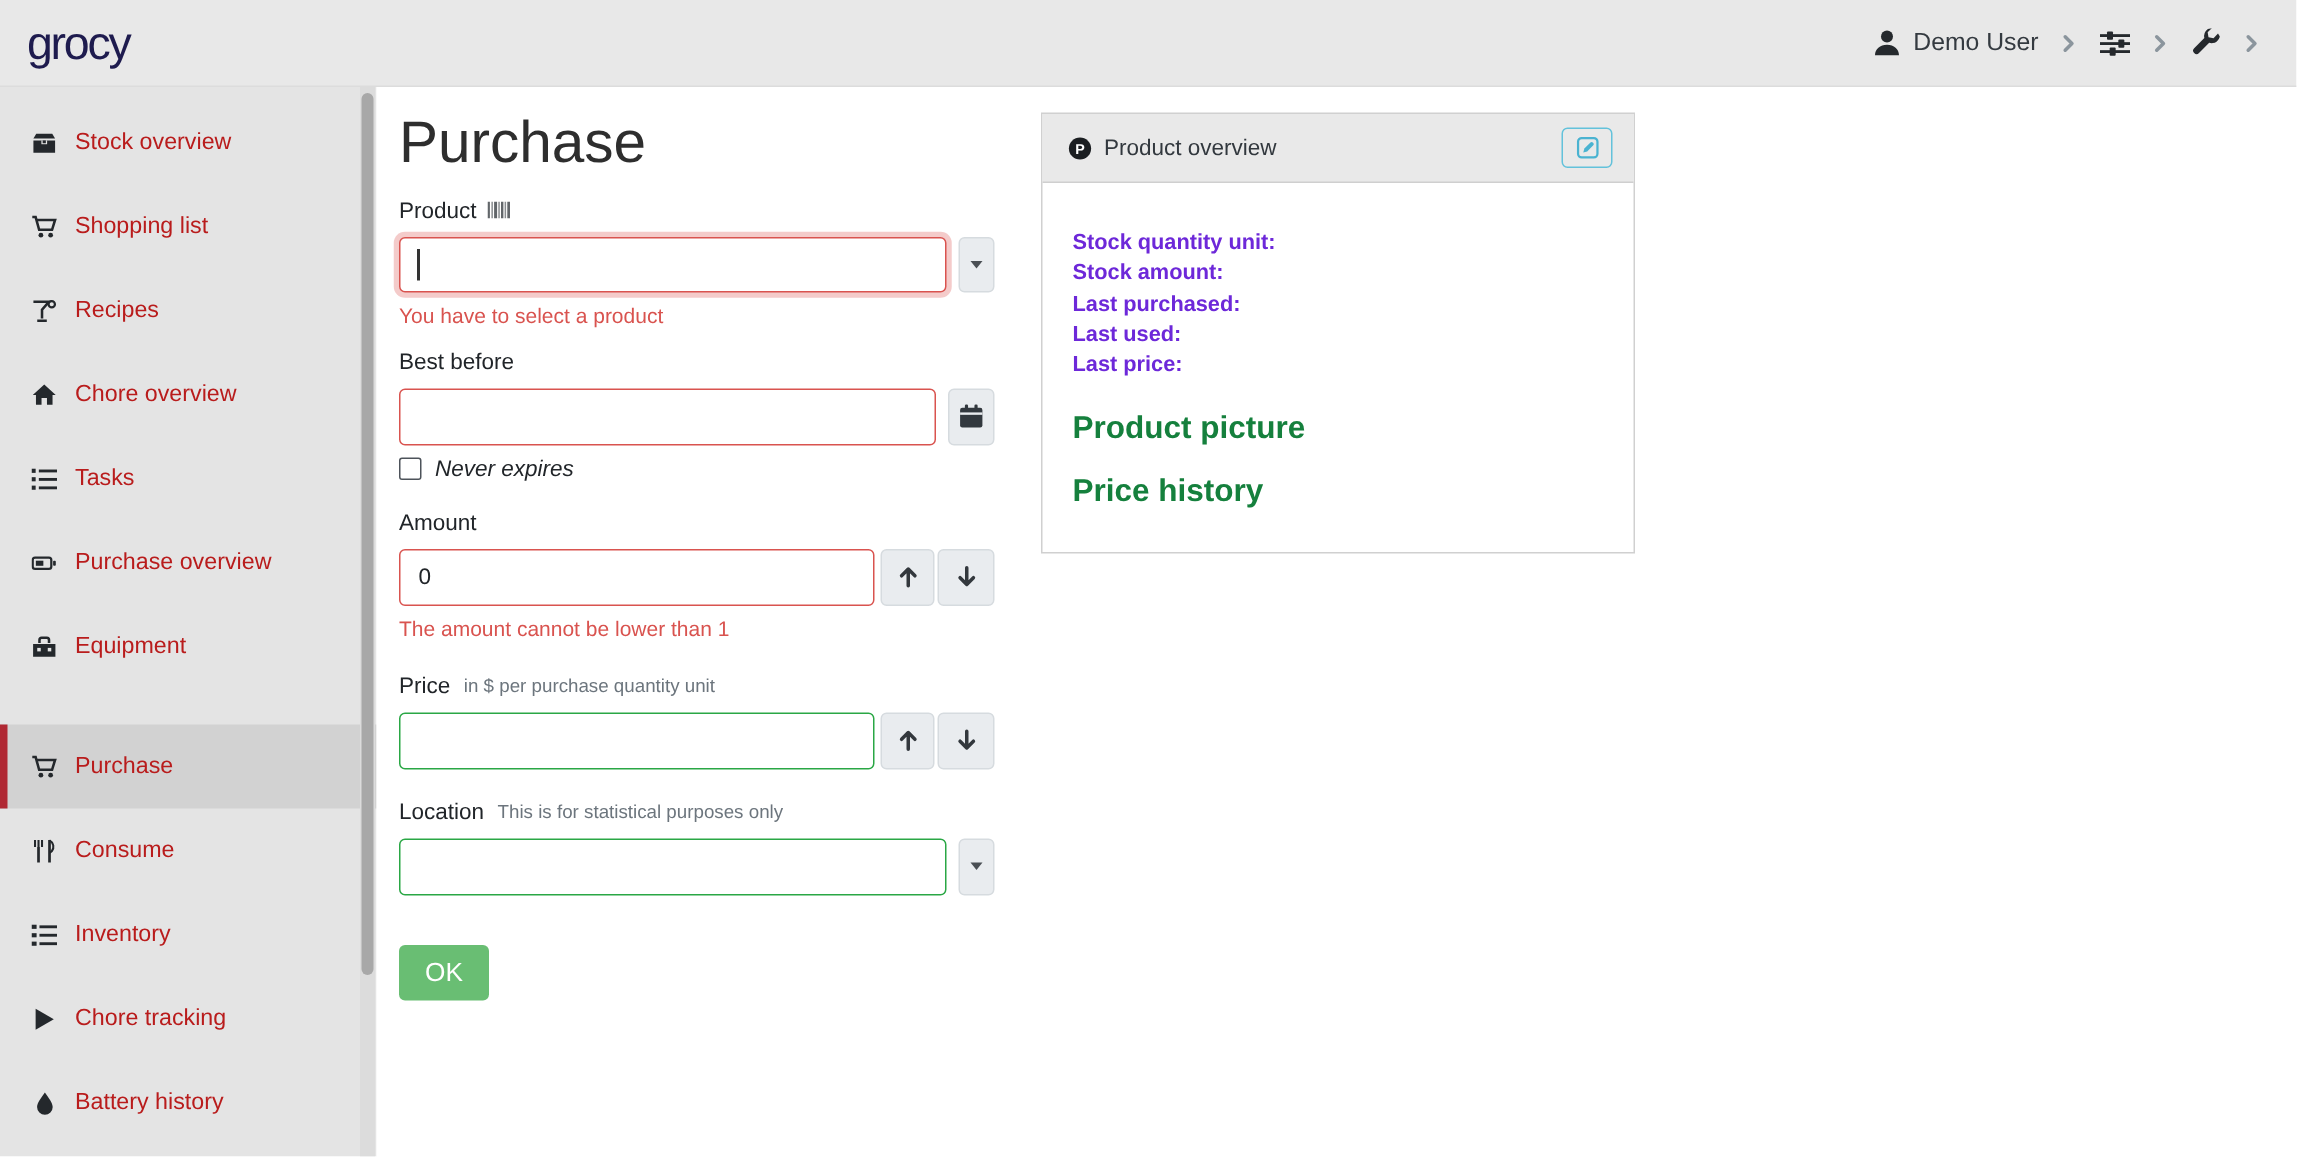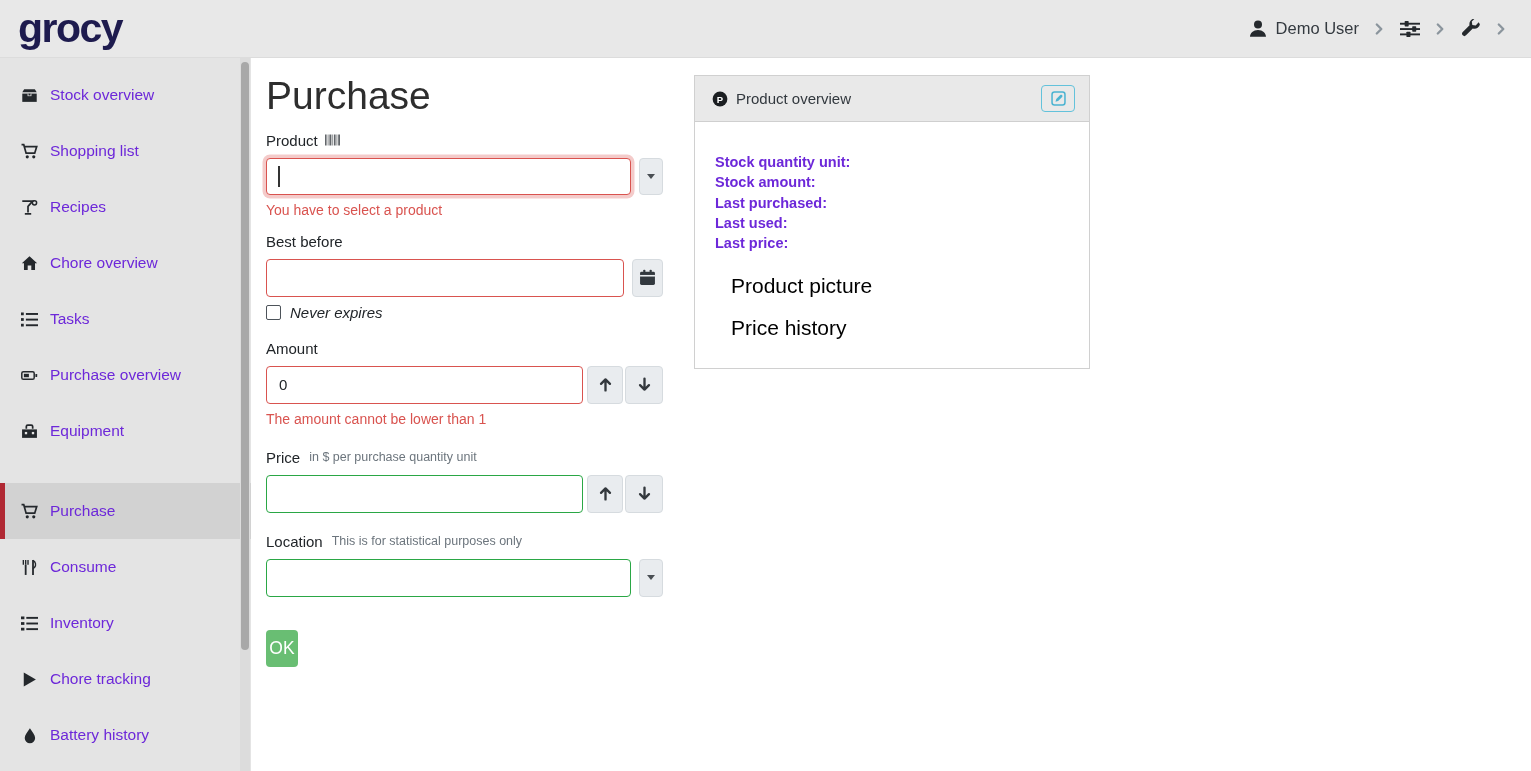--- a/index.html
+++ b/index.html
@@ -3,32 +3,32 @@
 <meta charset="utf-8">
 <style>
   * { box-sizing: border-box; margin: 0; padding: 0; }
   html,body { width:1531px; height:771px; overflow:hidden; }
   body { font-family:"Liberation Sans", sans-serif; background:#fff; position:relative; color:#212529; }
 
   
   .navbar { position:absolute; left:0; top:0; width:1531px; height:58px;
             background:#e8e8e8; border-bottom:1px solid #dcdcdc;
             display:flex; align-items:center; justify-content:space-between; padding:0 22px 0 18px; }
-  .brand { font-size:41px; font-weight:bold; letter-spacing:-1.5px; color:#1e1b4e; }
+  .brand { font-size:31px; font-weight:normal; letter-spacing:-1.5px; color:#1e1b4e; }
   .nav-right { display:flex; align-items:center; gap:13px; }
   .nav-link { display:flex; align-items:center; gap:8px; color:#2f3337; cursor:pointer; }
   .nav-user-label { font-size:16.5px; color:#343a40; }
   .nav-ico { display:inline-flex; width:20px; height:20px; color:#25292d; }
   .nav-ico svg { width:100%; height:100%; }
   .chev { display:inline-flex; width:9px; height:14px; margin:0 3px; }
 
   
   .sidebar { position:absolute; left:0; top:58px; width:251px; height:713px; background:#e4e4e4; }
   .nav-item { height:56px; display:flex; align-items:center; padding-left:20px; gap:11px;
-              font-size:15.5px; color:#6d28d9; cursor:pointer; }
+              font-size:15.5px; color:#b91c1c; cursor:pointer; }
   .nav-item .nicon { width:19px; height:17px; display:inline-flex; align-items:center; justify-content:center; color:#24282c; flex:0 0 19px; }
   .nav-item .nicon svg { width:17px; height:17px; }
   .nav-item.active { background:#d2d2d2; border-left:5px solid #b02833; padding-left:15px; margin-top:24px; }
   .sb-scroll { position:absolute; right:1px; top:0; width:10px; height:713px; background:#dcdcdc; }
   .sb-thumb { position:absolute; left:1px; top:4px; width:8px; height:588px; background:#a8a8a8; border-radius:4px; }
 
   
   .main { position:absolute; left:251px; top:58px; right:0; bottom:0; background:#fff; padding:12px 0 0 15px; }
   h1.page-title { font-size:39px; font-weight:500; color:#2e2e2e; margin:4px 0 13px; line-height:1.15; }
   .form-col { width:397px; }
@@ -47,36 +47,36 @@
   .apbtn svg { width:17px; height:17px; }
   .caret-btn { width:24px; margin-left:8px; }
   .cal-btn { width:31px; margin-left:8px; }
   .spin-up { width:36px; margin-left:4px; }
   .spin-dn { width:38px; margin-left:2px; }
   .caret { width:0; height:0; border-left:4.5px solid transparent; border-right:4.5px solid transparent;
            border-top:5px solid #4a4f54; }
   .cursor-bar { position:absolute; left:12px; top:8px; width:1.5px; height:21px; background:#333; }
   .cbrow { display:flex; align-items:center; gap:9px; margin-top:7px; font-size:15px; color:#212529;font-style:italic; }
   .cbox { width:15px; height:15px; border:1px solid #4d535a; border-radius:2px; background:#fff; display:inline-block; cursor:pointer; }
-  .okbtn { margin-top:18px; width:32px; height:37px; background:#69be73; color:#fff; border:none;
+  .okbtn { margin-top:18px; width:60px; height:37px; background:#69be73; color:#fff; border:none;
            border-radius:4px; font-size:17.5px; font-family:inherit; cursor:pointer; }
 
   
   .card { position:absolute; left:694px; top:75px; width:396px; background:#fff;
           border:1px solid #d0d0d0; }
   .card-head { height:46px; background:#e9e9e9; border-bottom:1px solid #cfcfcf;
                display:flex; align-items:center; justify-content:space-between; padding:0 14px 0 17px; }
   .card-title { display:flex; align-items:center; gap:8px; font-size:15px; color:#32383e; }
   .pcirc { width:16px; height:16px; display:inline-flex; }
   .edit-btn { width:34px; height:27px; border:1px solid #63c2db; border-radius:4px; background:transparent;
               color:#4ab3d1; display:flex; align-items:center; justify-content:center; cursor:pointer; }
   .edit-btn svg { width:15px; height:15px; }
   .card-body { padding:30px 20px 28px; }
   .pv-field { font-size:14.5px; font-weight:bold; line-height:20.3px; color:#6d28d9; }
-  .pv-h4 { font-size:21px; font-weight:400; color:#000000; margin-top:21px;margin-left:16px; }
+  .pv-h4 { font-size:21px; font-weight:700; color:#15803d; margin-top:21px; }
   .pv-h4 + .pv-h4 { margin-top:18px; }
 
   .ico { display:inline-flex; }
 </style>
 </head>
 <body>
 
 <div class="navbar">
   <div class="brand">grocy</div>
   <div class="nav-right">

